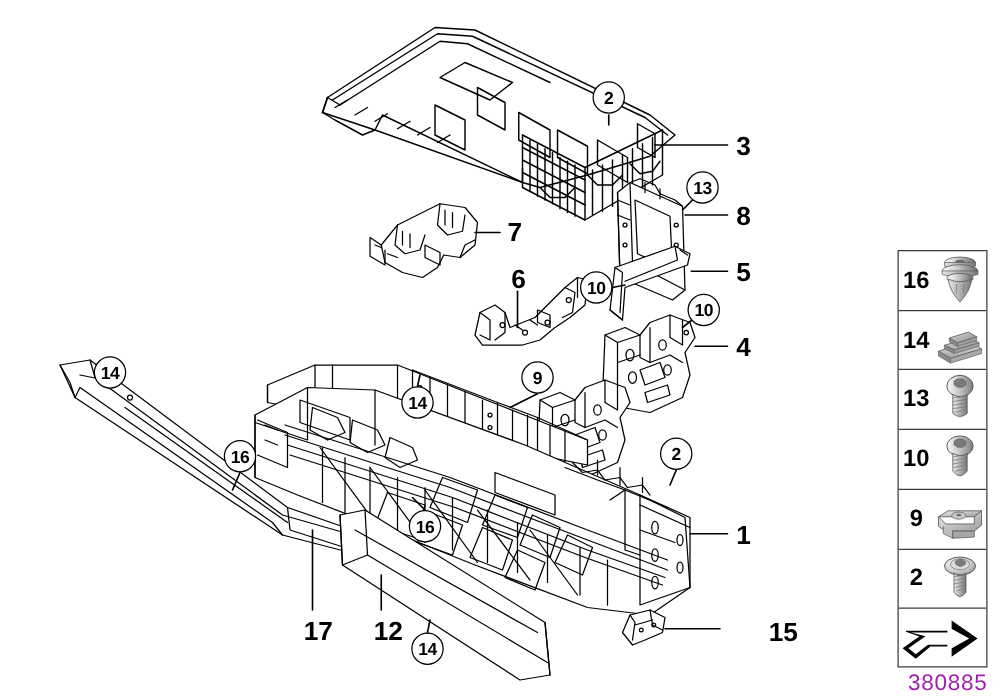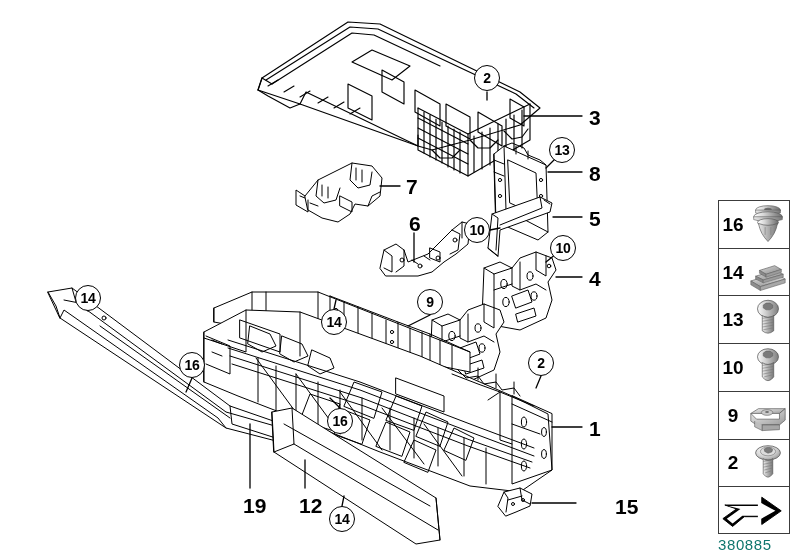--- a/index.html
+++ b/index.html
@@ -63,24 +63,24 @@
   }
   .legart{
     flex:1 1 auto;height:100%;
     position:relative;
   }
   .legart svg{position:absolute;left:0;top:0;width:100%;height:100%;}
   #partid{
     position:absolute;
     left:718px;top:536px;
     width:72px;
-    text-align:left;
-    font-size:15px;
+    text-align:right;
+    font-size:18px;
     letter-spacing:0.6px;
-    color:#0f766e;
+    color:#a21caf;
     z-index:8;
   }
 </style>
 </head>
 <body>
 
 <div id="stage">
 
   <svg class="layer" viewBox="0 0 800 560" xmlns="http://www.w3.org/2000/svg">
     <g fill="none" stroke="#000" stroke-width="1" stroke-linejoin="round" stroke-linecap="round">
@@ -366,21 +366,21 @@
 
   <div id="leadlabel-layer">
       <div class="leadlabel" style="left: 589px; top: 107px;">3</div>
       <div class="leadlabel" style="left: 589px; top: 163px;">8</div>
       <div class="leadlabel" style="left: 406px; top: 176px;">7</div>
       <div class="leadlabel" style="left: 589px; top: 208px;">5</div>
       <div class="leadlabel" style="left: 409px; top: 213px;">6</div>
       <div class="leadlabel" style="left: 589px; top: 268px;">4</div>
       <div class="leadlabel" style="left: 589px; top: 418px;">1</div>
       <div class="leadlabel" style="left: 583px; top: 496px; margin-left: 32px;">15</div>
-      <div class="leadlabel" style="left: 243px; top: 495px;">19</div>
+      <div class="leadlabel" style="left: 243px; top: 495px;">17</div>
       <div class="leadlabel" style="left: 299px; top: 495px;">12</div>
     </div>
 
   <div id="legend">
 
     <div class="legrow">
       <div class="legnum">16</div>
       <div class="legart">
         <svg viewBox="0 0 44 48" xmlns="http://www.w3.org/2000/svg">
           <defs>

